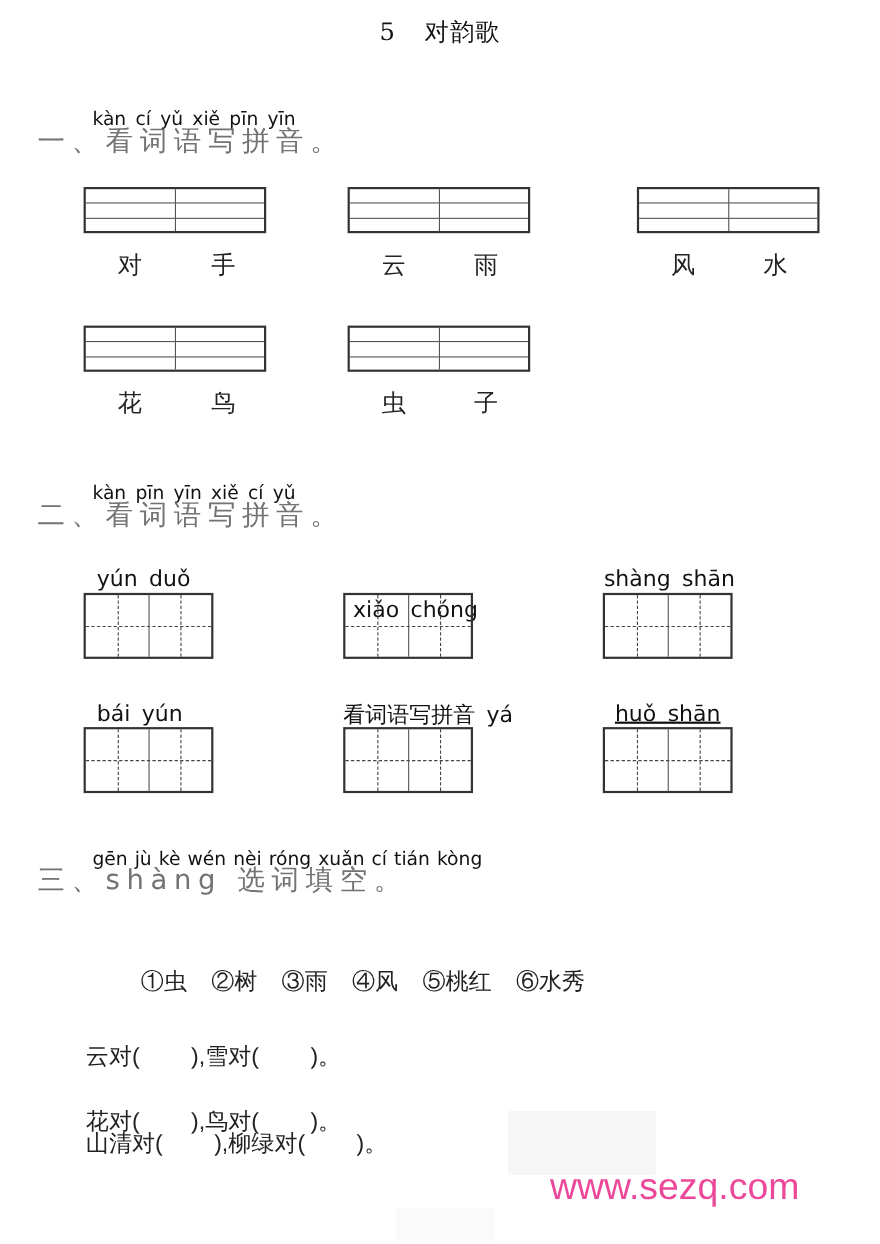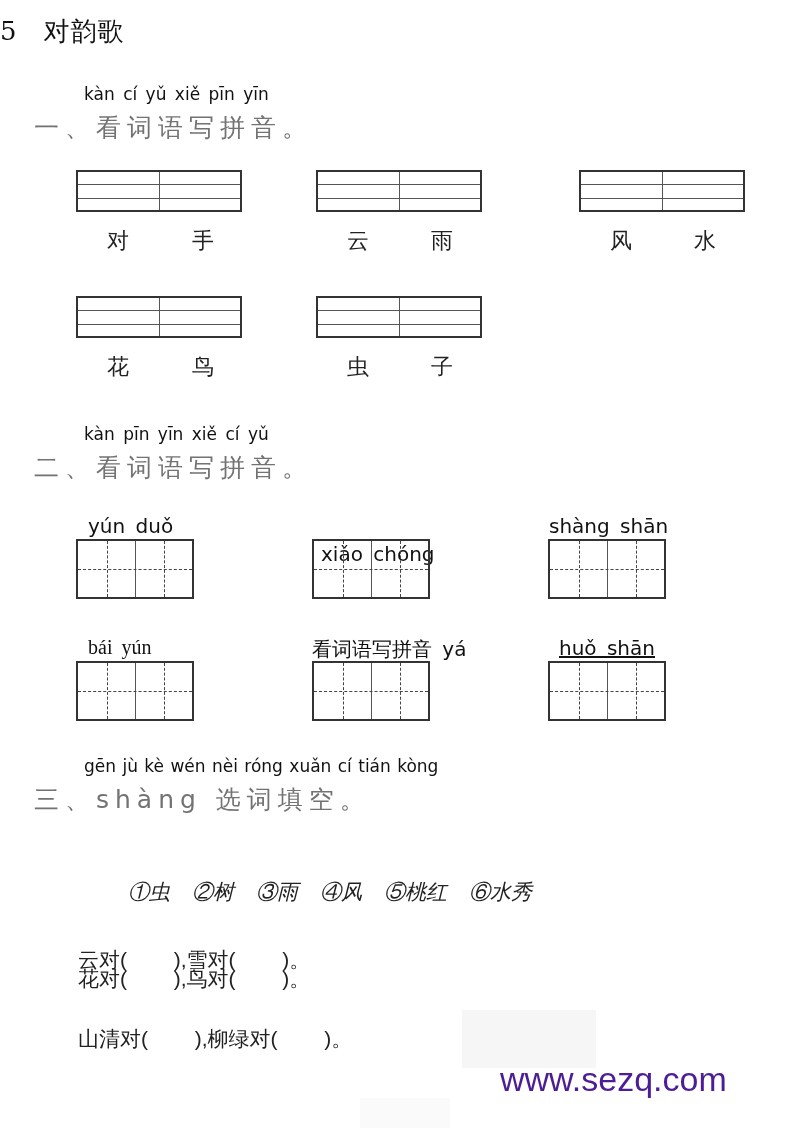--- a/index.html
+++ b/index.html
@@ -2,25 +2,25 @@
 <html><head>
   <meta charset="utf-8">
   <style>
     html, body { margin: 0; padding: 0; }
     body {
       width: 800px; height: 1131px; background: #ffffff; position: relative; overflow: hidden;
       font-family: "DejaVu Sans", sans-serif; color: #111;
     }
     .abs { position: absolute; }
     .title {
-      left: 0; width: 800px; top: 14px; text-align: left;
-      font-family: "DejaVu Serif", serif; font-size: 26px; color: #111; letter-spacing: 1px;
+      left: 0; width: 800px; top: 14px; text-align: center;
+      font-family: "DejaVu Serif", serif; font-size: 22px; color: #111; letter-spacing: 1px;
     }
     .title .num { margin-right: 26px; }
-    .pinyin { font-family: "DejaVu Sans", sans-serif; font-size: 17px; color: #111; word-spacing: 3px; white-space: nowrap; }
+    .pinyin { font-family: "DejaVu Sans", sans-serif; font-size: 17px; color: #111; word-spacing: 3px; white-space: nowrap; margin-top: 15px; }
     .heading { font-family: "DejaVu Sans", sans-serif; font-size: 25px; color: #737373; letter-spacing: 6px; white-space: nowrap; }
 
     
     .pgrid {
       position: absolute; width: 166px; height: 42px; border: 2px solid #333; box-sizing: border-box;
     }
     .pgrid .h1, .pgrid .h2 { position: absolute; left: 0; right: 0; height: 0; border-top: 1px solid #555; }
     .pgrid .h1 { top: 12px; } .pgrid .h2 { top: 26px; }
     .pgrid .v { position: absolute; top: 0; bottom: 0; left: 50%; border-left: 1px solid #555; }
     .pchar { position: absolute; font-family: "DejaVu Serif", serif; font-size: 22px; color: #222; }
@@ -29,25 +29,25 @@
     .tgrid {
       position: absolute; width: 118px; height: 60px; border: 2px solid #333; box-sizing: border-box;
     }
     .tgrid .mid { position: absolute; top: 0; bottom: 0; left: 50%; border-left: 1px solid #555; }
     .tgrid .dh { position: absolute; left: 0; right: 0; top: 50%; border-top: 1.5px dashed #444; }
     .tgrid .dv1, .tgrid .dv2 { position: absolute; top: 0; bottom: 0; border-left: 1.5px dashed #444; }
     .tgrid .dv1 { left: 25%; } .tgrid .dv2 { left: 75%; }
     .gpy { position: absolute; font-family: "DejaVu Sans", sans-serif; font-size: 20px; color: #111; white-space: nowrap; word-spacing: 4px; }
 
     .options { font-family: "DejaVu Serif", serif; font-size: 21px; color: #222; white-space: nowrap; }
-    .options span { margin-right: 22px; font-style: italic; }
+    .options span { margin-right: 22px; }
     .fill { font-family: Liberation Sans, sans-serif; font-size: 21px; color: #222; white-space: pre; }
 
     .watermark-bg { left: 462px; top: 1010px; width: 134px; height: 58px; background: #f6f6f6; }
-    .watermark { left: 500px; top: 1060px; font-family: "Liberation Sans", sans-serif; font-size: 34px; color: #4c1d95; }
+    .watermark { left: 500px; top: 1060px; font-family: "Liberation Sans", sans-serif; font-size: 34px; color: #ec4899; }
     .watermark-bg2 { left: 360px; top: 1098px; width: 90px; height: 30px; background: #fafafa; }
   </style>
 </head>
 <body>
 
 <div class="abs title">
   <span class="num">5</span><span>对韵歌</span>
 </div>
 
 <div class="abs pinyin" style="left:84px;top:84px;">kàn  cí  yǔ  xiě  pīn  yīn</div>
@@ -113,21 +113,21 @@
   </div>
 
 <div class="gpy" style="left:549px;top:514px;">shàng shān</div>
 <div class="tgrid" style="left:548px;top:539px;">
     <div class="mid"></div>
     <div class="dh"></div>
     <div class="dv1"></div>
     <div class="dv2"></div>
   </div>
 
-<div class="gpy" style="left:88px;top:636px;font-family:Liberation Serif, serif;">bái   yún</div>
+<div class="gpy" style="left:88px;top:636px;">bái   yún</div>
 <div class="tgrid" style="left:76px;top:661px;">
     <div class="mid"></div>
     <div class="dh"></div>
     <div class="dv1"></div>
     <div class="dv2"></div>
   </div>
 
 <div class="gpy" style="left:312px;top:636px;">看词语写拼音  yá</div>
 <div class="tgrid" style="left:312px;top:661px;">
     <div class="mid"></div>
@@ -145,18 +145,18 @@
   </div>
 
 <div class="abs pinyin" style="left:84px;top:756px;word-spacing:1px;">gēn  jù  kè  wén  nèi  róng  xuǎn  cí  tián  kòng</div>
 <div class="abs heading" style="left:34px;top:783px;">三、shàng 选词填空。</div>
 
 <div class="abs options" style="left:128px;top:878px;">
   <span>①虫</span><span>②树</span><span>③雨</span><span>④风</span><span>⑤桃红</span><span>⑥水秀</span>
 </div>
 
 <div class="abs fill" style="left:78px;top:946px;">云对(        ),雪对(        )。</div>
-<div class="abs fill" style="left:78px;top:965px;">花对(        ),鸟对(        )。</div>
+<div class="abs fill" style="left:78px;top:1005px;">花对(        ),鸟对(        )。</div>
 <div class="abs fill" style="left:78px;top:1025px;text-align:right;">山清对(        ),柳绿对(        )。</div>
 
 <div class="abs watermark-bg"></div>
 <div class="abs watermark-bg2"></div>
 <div class="abs watermark">www.sezq.com</div>
 
 </body></html>

